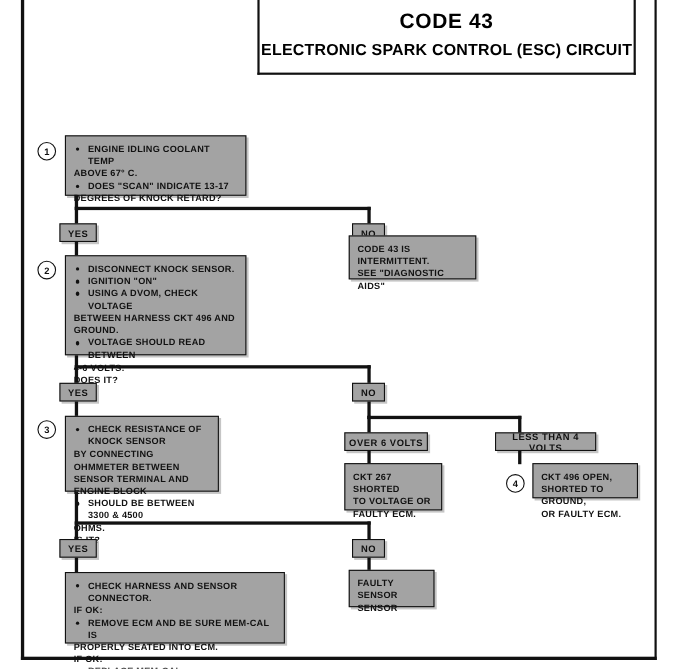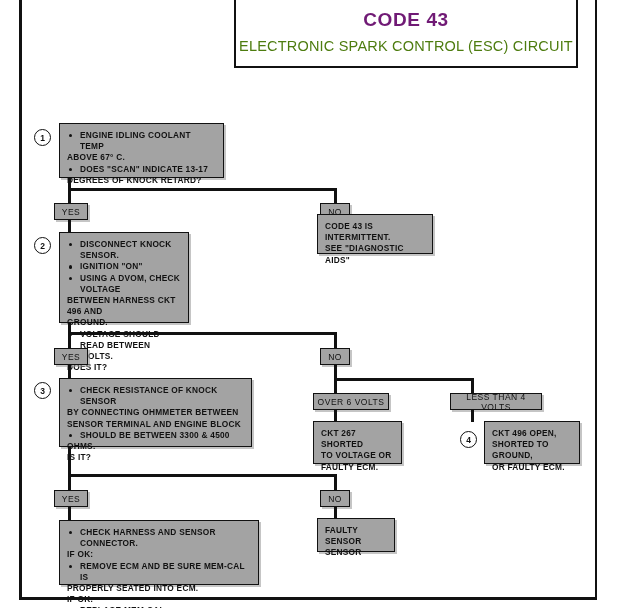--- a/index.html
+++ b/index.html
@@ -39,49 +39,49 @@
     border-top: none;
     box-sizing: border-box;
     background: #fff;
     text-align: center;
   }
   #title-code {
     font-size: 19px;
     font-weight: bold;
     letter-spacing: 0.6px;
     margin-top: 9px;
-    color: #701a75;
+    color: #000000;
   }
   #title-sub {
     font-size: 14.5px;
-    font-weight: normal;
+    font-weight: bold;
     letter-spacing: 0.2px;
     margin-top: 7px;
-    color: #4d7c0f;
+    color: #000000;
   }
 
   
   .box {
     position: absolute;
     background: #a3a3a3;
     border: 1.4px solid #111;
     box-sizing: border-box;
     box-shadow: 2px 2px 0 0 rgba(150,150,150,0.55);
     color: #111;
   }
   .txtbox {
     font-size: 8.3px;
     font-weight: bold;
     letter-spacing: 0.25px;
     line-height: 11.2px;
     padding: 6px 6px 5px 7px;
   }
   .lbl {
     font-size: 8.5px;
-    font-weight: normal;
+    font-weight: bold;
     letter-spacing: 0.5px;
     text-align: center;
     display: flex;
     align-items: center;
     justify-content: center;
   }
 
   
   ul.bl {
     list-style: none;
@@ -171,21 +171,21 @@
 <div class="vline" style="left:68px; top:220px; height:14px;"></div>
 <div class="vline" style="left:334px; top:220px; height:12px;"></div>
 
 <div class="box txtbox" style="left:317px; top:214px; width:116px; height:40px;">
   <div>CODE 43 IS INTERMITTENT.</div>
   <div>SEE "DIAGNOSTIC AIDS"</div>
 </div>
 
 <div class="stepnum" style="left:34px; top:237px;">2</div>
 
-<div class="box txtbox" style="left:59px; top:232px; width:130px; height:91px;">
+<div class="box txtbox" style="left:59px; top:232px; width:165px; height:91px;">
   <ul class="bl">
     <li class="bullet"><span>DISCONNECT KNOCK SENSOR.</span></li>
     <li class="bullet"><span>IGNITION "ON"</span></li>
     <li class="bullet"><span>USING A DVOM, CHECK VOLTAGE</span></li>
     <li class="plain sub"><span>BETWEEN HARNESS CKT 496 AND</span></li>
     <li class="plain sub"><span>GROUND.</span></li>
     <li class="bullet"><span>VOLTAGE SHOULD READ BETWEEN</span></li>
     <li class="plain sub"><span>4-6 VOLTS.</span></li>
     <li class="plain sub"><span>DOES IT?</span></li>
   </ul>
@@ -213,29 +213,29 @@
 <div class="vline" style="left:471px; top:410px; height:12px;"></div>
 
 <div class="box txtbox" style="left:313px; top:421px; width:89px; height:43px;">
   <div>CKT 267 SHORTED</div>
   <div>TO VOLTAGE OR</div>
   <div>FAULTY ECM.</div>
 </div>
 
 <div class="stepnum" style="left:460px; top:431px;">4</div>
 
-<div class="box txtbox" style="left:484px; top:421px; width:96px; height:43px;">
+<div class="box txtbox" style="left:484px; top:421px; width:96px; height:32px;">
   <div>CKT 496 OPEN,</div>
   <div>SHORTED TO GROUND,</div>
   <div>OR FAULTY ECM.</div>
 </div>
 
 <div class="stepnum" style="left:34px; top:382px;">3</div>
 
-<div class="box txtbox" style="left:59px; top:378px; width:193px; height:69px;">
+<div class="box txtbox" style="left:59px; top:378px; width:140px; height:69px;">
   <ul class="bl">
     <li class="bullet"><span>CHECK RESISTANCE OF KNOCK SENSOR</span></li>
     <li class="plain sub"><span>BY CONNECTING OHMMETER BETWEEN</span></li>
     <li class="plain sub"><span>SENSOR TERMINAL AND ENGINE BLOCK</span></li>
     <li class="bullet"><span>SHOULD BE BETWEEN 3300 &amp; 4500</span></li>
     <li class="plain sub"><span>OHMS.</span></li>
     <li class="plain sub"><span>IS IT?</span></li>
   </ul>
 </div>
 

